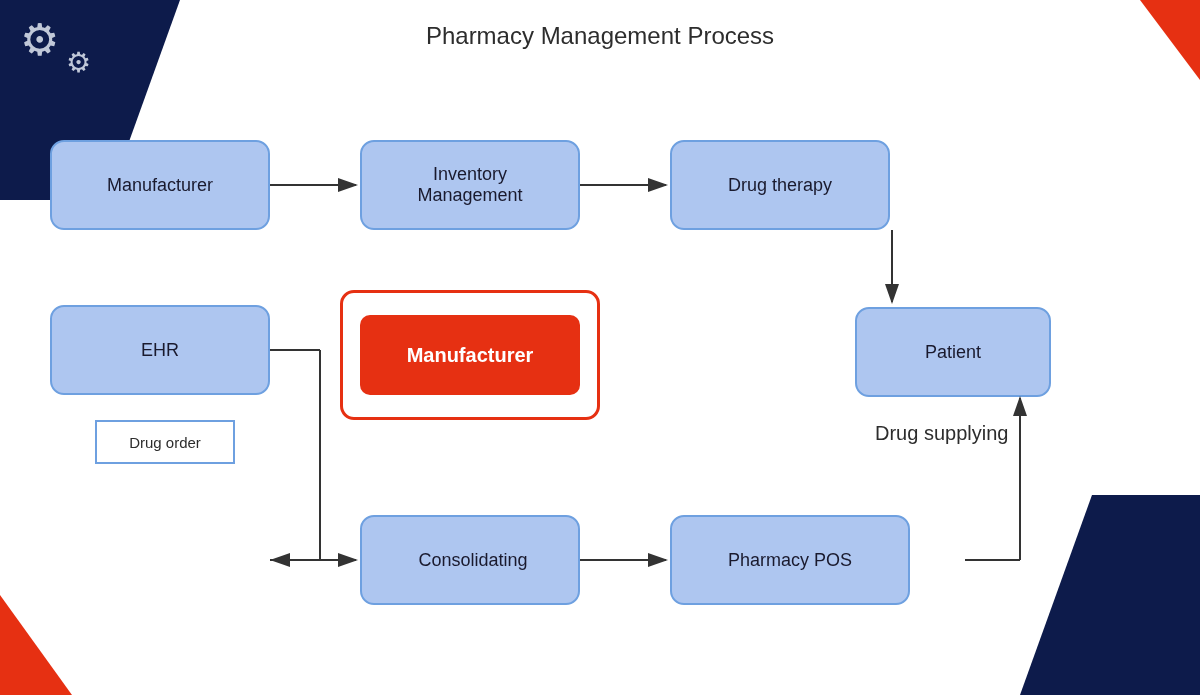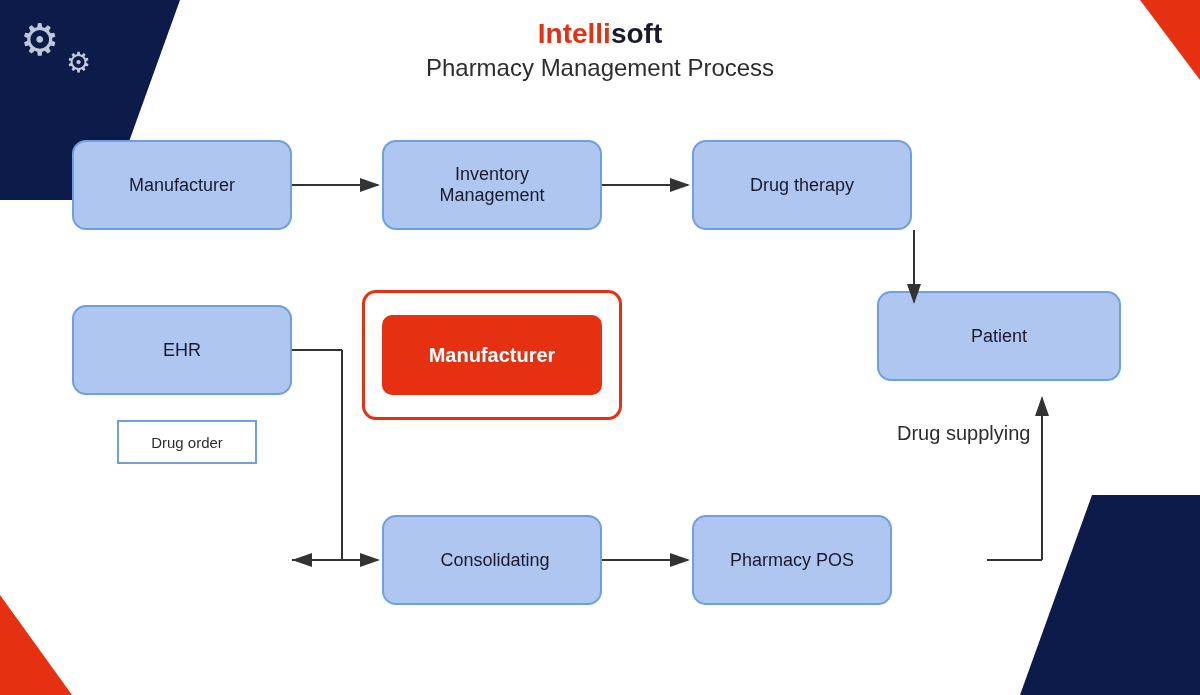--- a/index.html
+++ b/index.html
@@ -85,21 +85,20 @@
       margin-top: 4px;
     }
 
     
     .diagram {
       position: absolute;
       top: 110px;
       left: 0; right: 0;
       bottom: 0;
       z-index: 2;
-      margin-left: 22px;
     }
 
     
     .box {
       position: absolute;
       background: #aec6f0;
       border: 2px solid #6ea0e0;
       border-radius: 14px;
       display: flex;
       align-items: center;
@@ -147,23 +146,20 @@
 <div class="corner-tr"></div>
 <div class="corner-bl"></div>
 <div class="corner-br"></div>
 
 <div class="gear-group">
   <span class="gear-icon">⚙</span>
   <span class="gear-icon-sm">⚙</span>
 </div>
 
 <div class="header">
-  <div class="brand">
-    <span class="brand-intelli">Intelli</span><span class="brand-soft">soft</span>
-  </div>
   <div class="subtitle">Pharmacy Management Process</div>
 </div>
 
 <div class="diagram">
 
   <div class="box" style="left:50px; top:30px; width:220px; height:90px;">
     <span>Manufacturer</span>
   </div>
 
   <div class="box" style="left:360px; top:30px; width:220px; height:90px;">
@@ -182,34 +178,34 @@
   <div class="box box-white" style="left:95px; top:310px; width:140px; height:44px;">
     <span>Drug order</span>
   </div>
 
   <div class="box-red-outline" style="position:absolute; left:340px; top:180px; width:260px; height:130px; display:flex; align-items:center; justify-content:center;">
     <div class="box box-red-fill" style="width:220px; height:80px; position:static;">
       <span>Manufacturer</span>
     </div>
   </div>
 
-  <div class="box" style="left:855px; top:181px; width:244px; height:90px;">
+  <div class="box" style="left:855px; top:197px; width:196px; height:90px;">
     <span>Patient</span>
   </div>
 
   <div style="position:absolute; left:875px; top:312px; font-size:20px; color:#2d2d2d; font-weight:500;">
     <span>Drug supplying</span>
   </div>
 
 
   <div class="box" style="left:360px; top:405px; width:220px; height:90px;padding-left:20px;">
     <span>Consolidating</span>
   </div>
 
-  <div class="box" style="left:670px; top:405px; width:200px; height:90px;">
+  <div class="box" style="left:670px; top:405px; width:240px; height:90px;">
     <span>Pharmacy POS</span>
   </div>
 
   <svg class="arrows-svg" xmlns="http://www.w3.org/2000/svg">
     <defs>
       <marker id="arrowhead" markerWidth="10" markerHeight="7" refX="9" refY="3.5" orient="auto">
         <polygon points="0 0, 10 3.5, 0 7" fill="#333"></polygon>
       </marker>
       <marker id="arrowhead-up" markerWidth="10" markerHeight="7" refX="9" refY="3.5" orient="auto">
         <polygon points="0 0, 10 3.5, 0 7" fill="#333"></polygon>

